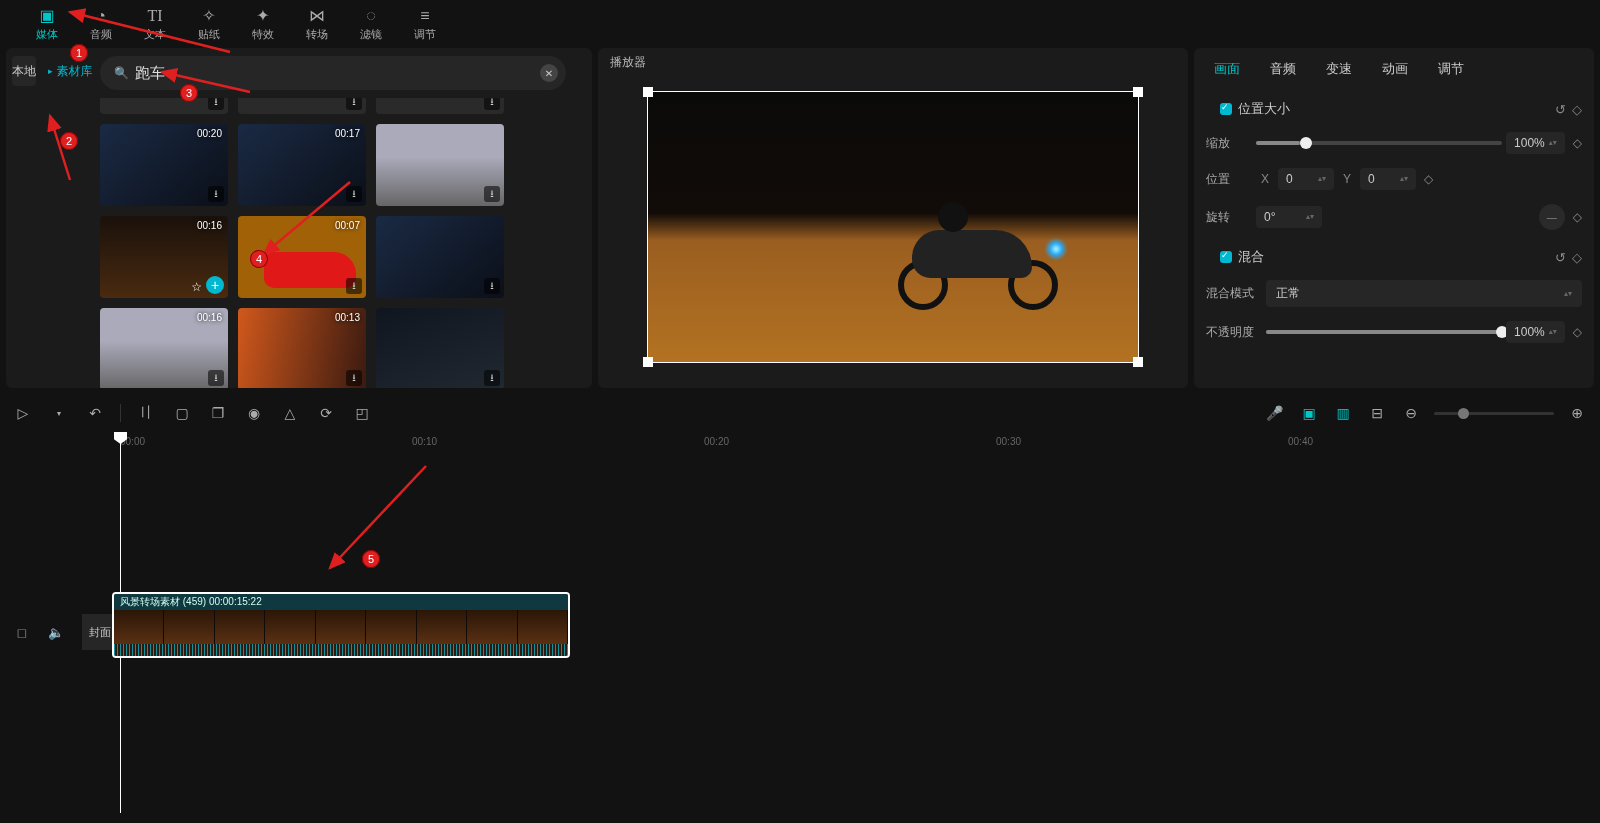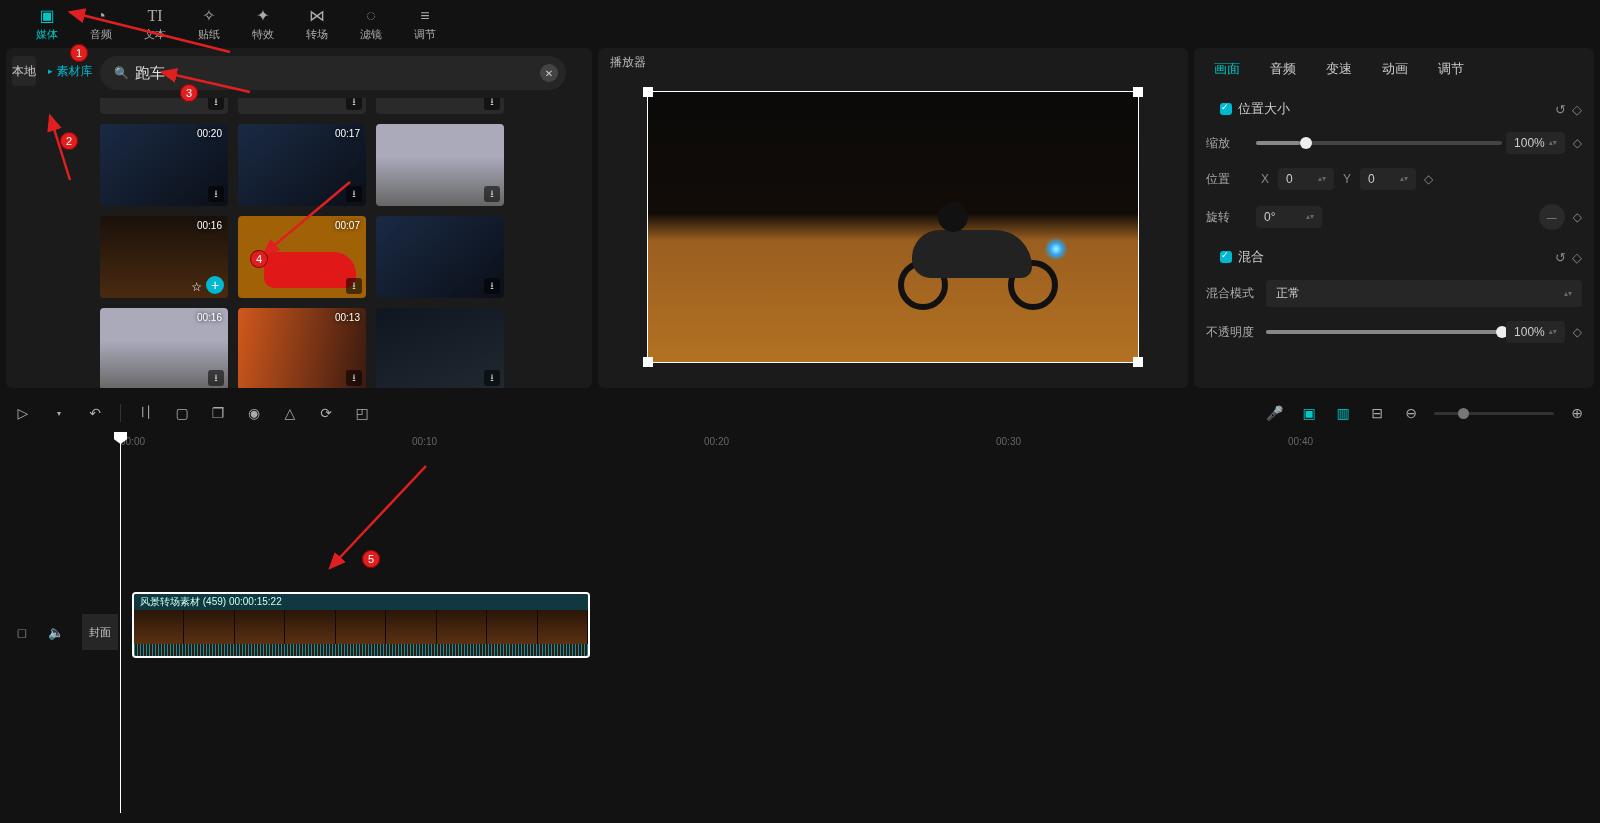--- a/index.html
+++ b/index.html
@@ -103,21 +103,21 @@
 .ruler { height:22px; position:relative; margin-left:120px; margin-right:12px; font-size:10px; color:#666; }
 .ruler .tick { position:absolute; top:4px; }
 .playhead { position:absolute; left:120px; top:432px; bottom:10px; width:1px; background:#fff; }
 .playhead::before { content:""; position:absolute; top:0; left:-6px; width:13px; height:12px; background:#fff; clip-path:polygon(0 0,100% 0,100% 60%,50% 100%,0 60%); }
 
 .tl-body { position:relative; height:350px; }
 .side-icons { position:absolute; left:12px; top:168px; display:flex; gap:14px; align-items:center; }
 .side-icons .si { width:20px; height:20px; display:flex; align-items:center; justify-content:center; color:#888; font-size:13px; }
 .cover-btn { position:absolute; left:82px; top:160px; width:36px; height:36px; background:#262626; border-radius:0; display:flex; align-items:center; justify-content:center; font-size:11px; color:#ccc; }
 
-.clip { position:absolute; left:132px; top:138px; width:458px; height:66px; border:2px solid #fff; border-radius:4px; overflow:hidden; background:#2a1a10; }
+.clip { position:absolute; left:112px; top:138px; width:458px; height:66px; border:2px solid #fff; border-radius:4px; overflow:hidden; background:#2a1a10; }
 .clip-head { height:16px; background:rgba(13,60,70,.9); color:#cfe; font-size:10px; padding:1px 6px; }
 .clip-thumbs { height:34px; display:flex; }
 .clip-thumbs .t { flex:1; background:linear-gradient(180deg,#2a1608,#5a3012); border-right:1px solid #120a06; }
 .clip-wave { height:14px; background:repeating-linear-gradient(90deg,#12a6b6 0 1px, transparent 1px 3px); opacity:.85; }
 
 
 .ann-arrow { position:absolute; pointer-events:none; }
 .ann-dot { position:absolute; width:18px; height:18px; border-radius:50%; background:#e02020; color:#fff; font-size:11px; display:flex; align-items:center; justify-content:center; pointer-events:none; box-shadow:0 0 0 1px #8a0000 inset; }
 </style>
 </head>

